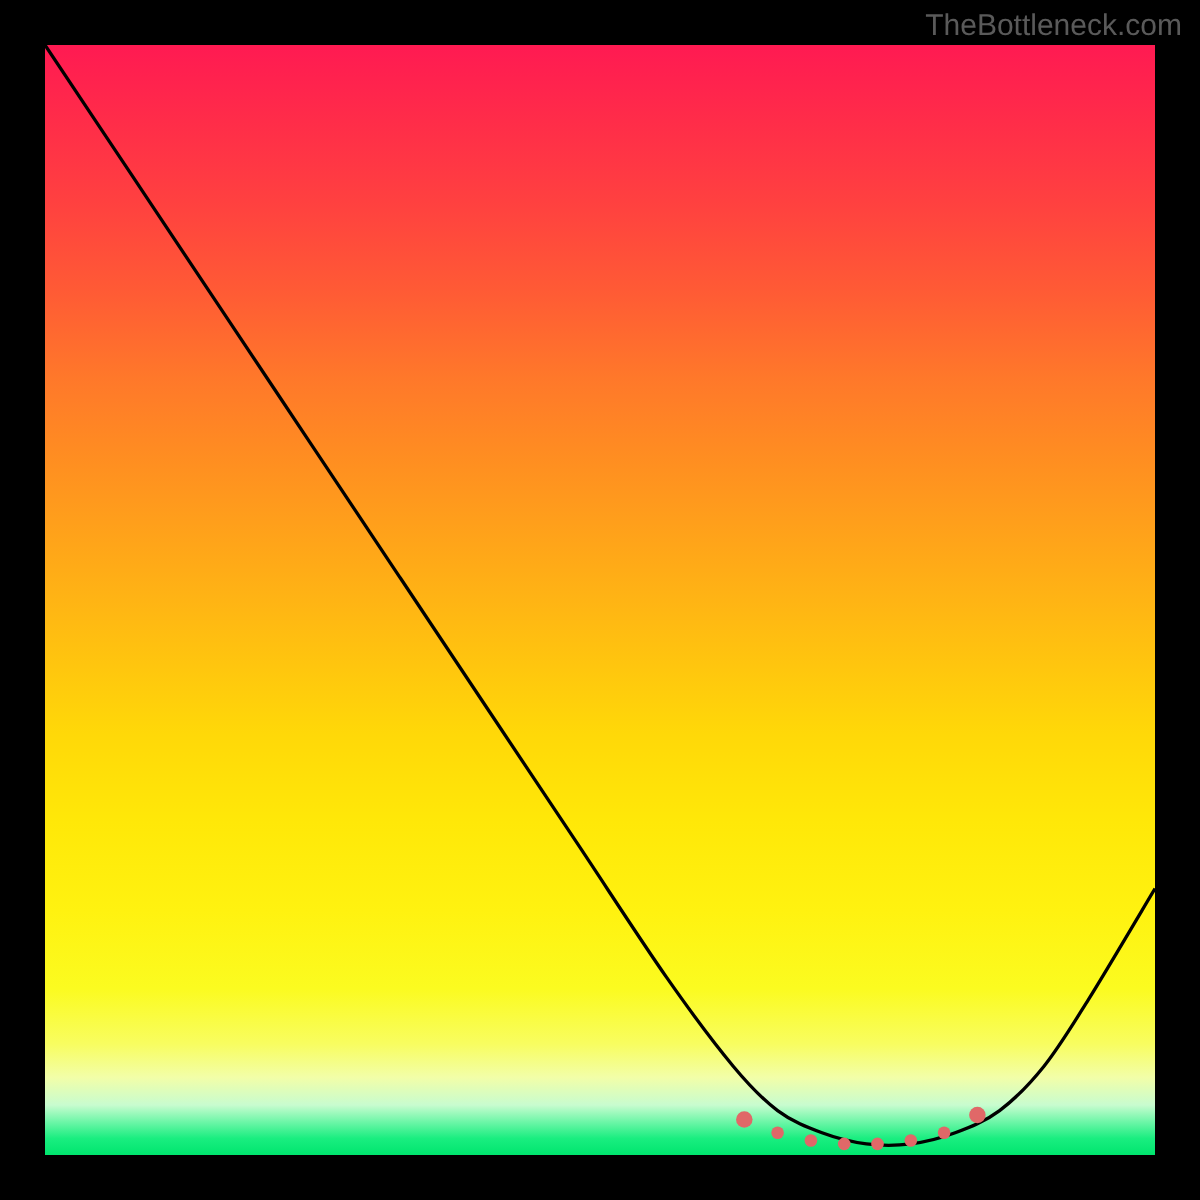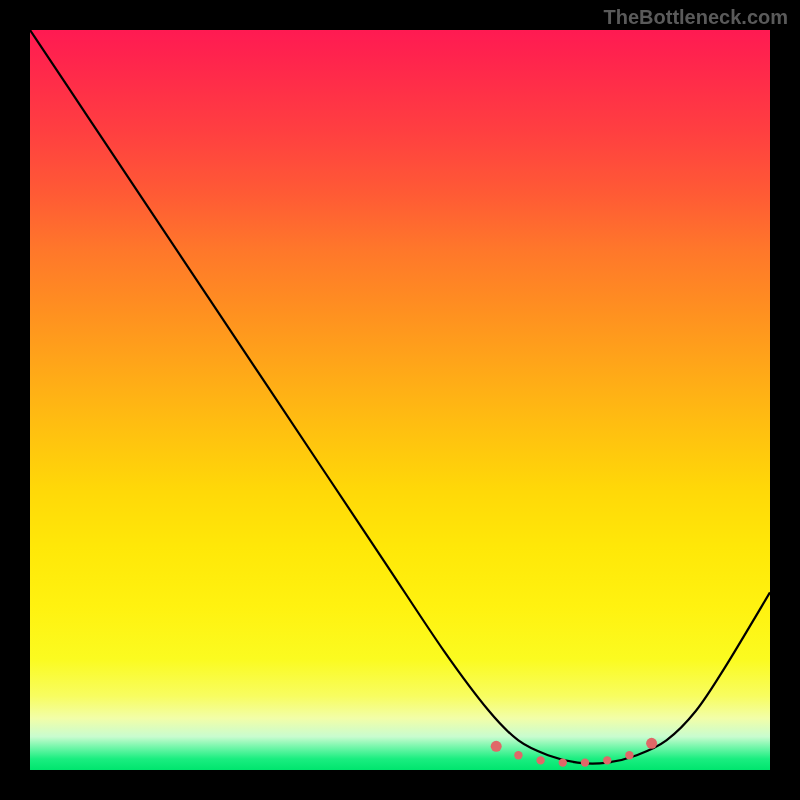--- a/index.html
+++ b/index.html
@@ -10,21 +10,21 @@
     position: relative;
     overflow: hidden;
     font-family: Arial, sans-serif;
   }
   .watermark {
     position: absolute;
     top: 6px;
     right: 12px;
     color: #5a5a5a;
     font-size: 20px;
-    font-weight: 700;
+    font-weight: 400;
     z-index: 10;
   }
   .plot-area {
     position: absolute;
     left: 30px;
     top: 30px;
     width: 740px;
     height: 740px;
     background: linear-gradient(to bottom,
       #ff1a52 0%,

